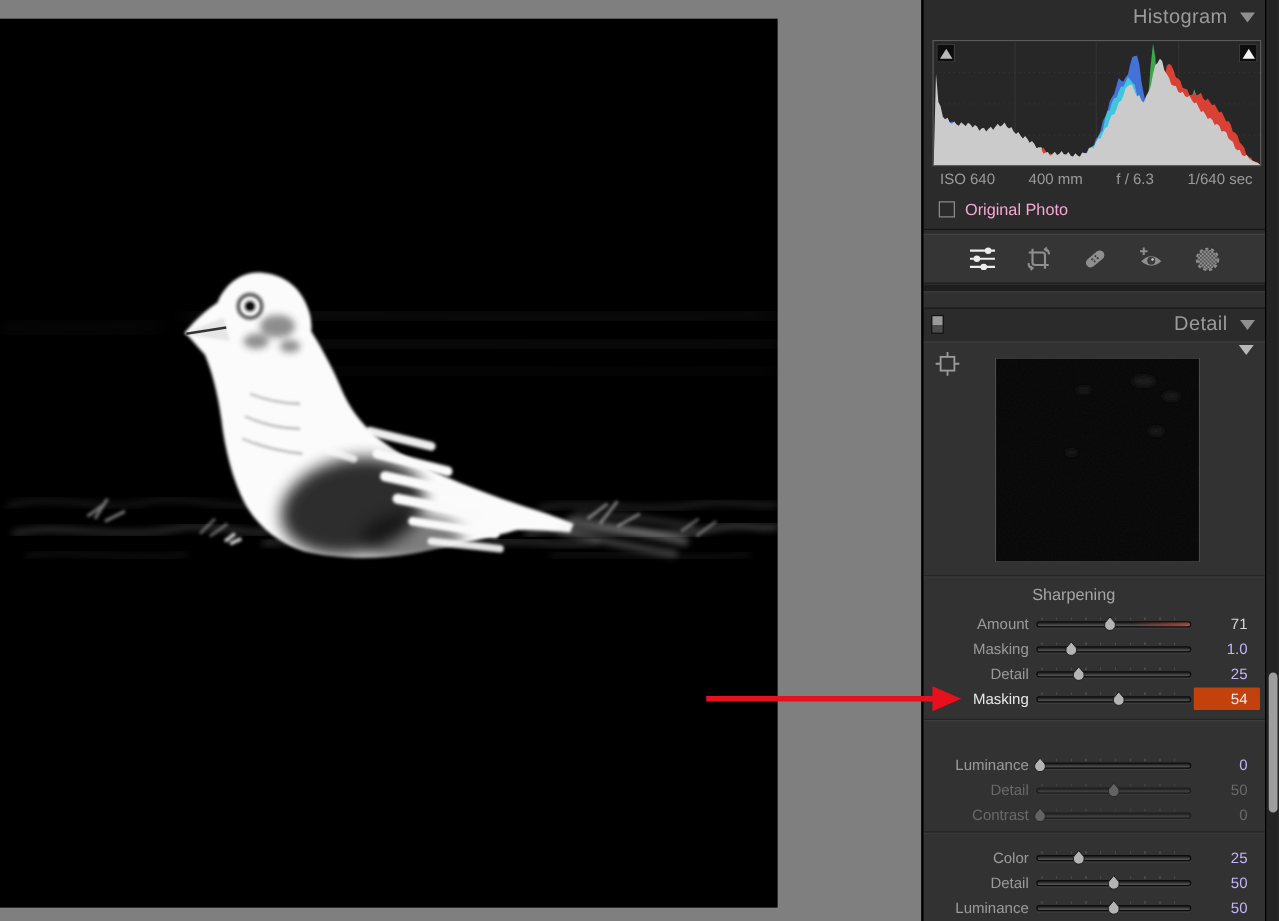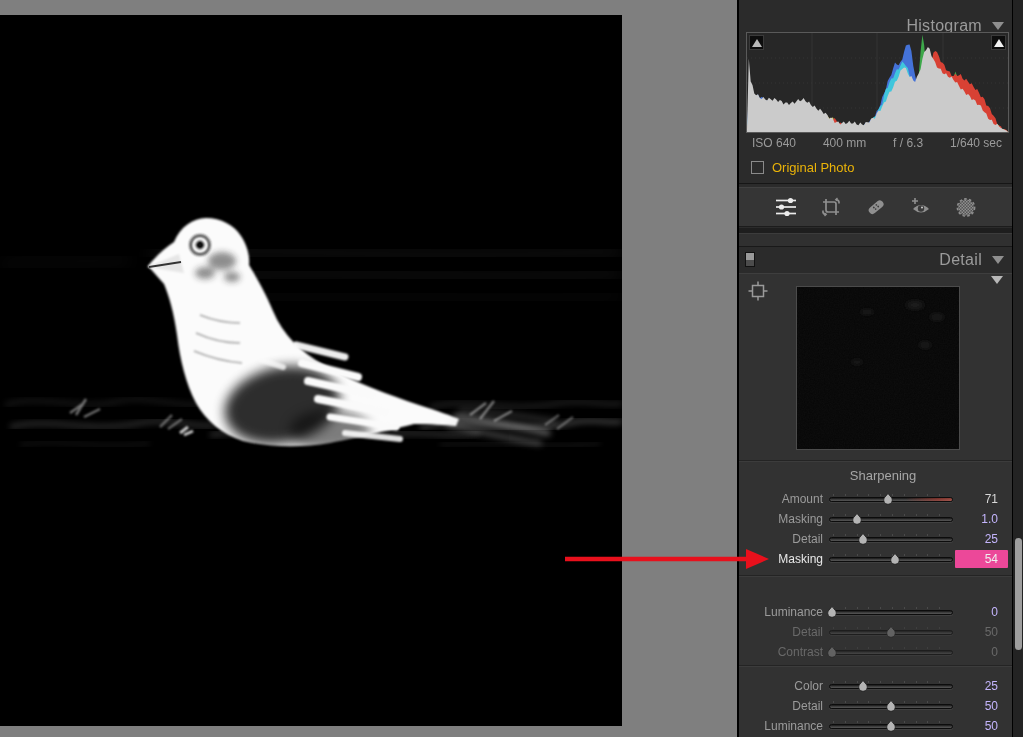--- a/index.html
+++ b/index.html
@@ -32,21 +32,21 @@
     display:flex; align-items:center; justify-content:center; }
   .clipbtn.left { left:2px; } .clipbtn.right { right:2px; }
   .clip-tri { width:0; height:0; border-left:5px solid transparent; border-right:5px solid transparent; }
   .clipbtn.left  .clip-tri { border-bottom:8px solid #b9b9b9; }
   .clipbtn.right .clip-tri { border-bottom:8px solid #f2f2f2; }
 
   .exif-row { position:absolute; left:13px; top:136px; width:250px; display:flex; justify-content:space-between;
     font-size:12px; color:#9b9b9b; }
   .orig-row { position:absolute; left:12px; top:160px; display:flex; align-items:center; gap:8px; }
   .checkbox { width:13px; height:13px; border:1px solid #8a8a8a; background:transparent; }
-  .orig-label { font-size:13px; color:#eab308; }
+  .orig-label { font-size:13px; color:#f9a8d4; }
   .hr-dark { position:absolute; left:0; width:273px; height:1px; background:#161616; }
 
   
   .toolstrip { position:absolute; left:0; top:187px; width:273px; height:40px; background:#353535;
     border-top:1px solid #414141; border-bottom:1px solid #1c1c1c;
     display:flex; align-items:center; justify-content:center; gap:21px; }
   .tool { width:24px; height:24px; display:flex; align-items:center; justify-content:center; cursor:pointer; }
   .gapbar { position:absolute; left:0; top:228px; width:273px; height:5px; background:#1e1e1e; }
   .thinbar { position:absolute; left:0; top:233px; width:273px; height:14px; background:#303030;
     border-top:1px solid #3c3c3c; border-bottom:1px solid #191919; }
@@ -59,39 +59,39 @@
 
   
   .detail-content { position:absolute; left:0; top:273px; width:273px; height:464px; background:#323232;
     border-top:1px solid #3e3e3e; }
   .preview-box { position:absolute; left:57px; top:12px; width:164px; height:164px; background:#050505;
     border:1px solid #4b4b4b; }
   .crosshair-btn { position:absolute; left:9px; top:7px; width:20px; height:20px; cursor:pointer; }
   .preview-tri { position:absolute; right:9px; top:10px; }
   .preview-tri .tri-down { border-top-color:#b8b8b8; }
   .sep { position:absolute; left:0; width:273px; height:1px; background:#242424; box-shadow:0 1px 0 #3c3c3c; }
-  .sec-title { position:absolute; left:0; width:240px; text-align:center; font-size:13px; color:#a6a6a6;margin-left:24px; }
+  .sec-title { position:absolute; left:0; width:240px; text-align:center; font-size:13px; color:#a6a6a6; }
 
   .srow { position:absolute; left:0; width:273px; height:20px; }
   .slabel { position:absolute; left:0; top:0; width:84px; text-align:right; font-size:12px; color:#9b9b9b; line-height:20px; }
   .srow.active .slabel { color:#e8e8e8; }
   .srow.disabled .slabel { color:#696969; }
   .strack { position:absolute; left:90px; top:8px; width:124px; height:5px; border-radius:3px;
     background:linear-gradient(#151515,#3a3a3a 45%,#575757); border:1px solid #0c0c0c;
     box-shadow:0 1px 0 rgba(255,255,255,.07); cursor:pointer; }
   .strack::before { content:""; position:absolute; left:3px; right:3px; top:-4px; height:2px; opacity:.55;
     background:repeating-linear-gradient(to right,#5e5e5e 0 1px,transparent 1px 11.8px); }
   .strack .tint { position:absolute; inset:0; border-radius:3px;
     background:linear-gradient(to right,transparent 55%,rgba(170,50,42,0) 62%,rgba(190,62,50,.55) 88%,rgba(214,86,72,.6) 100%); }
   .srow.disabled .strack { opacity:.55; }
   .thumb { position:absolute; top:-5px; width:12px; height:13px; }
   .sval { position:absolute; left:216px; top:1px; width:53px; height:18px; line-height:18px; text-align:right;
     padding-right:10px; font-size:12px; color:#c4b5fd; }
   .sval.bright { color:#d8d8d8; }
-  .sval.boxed { background:#ec4899; color:#f0f0f0; border-radius:1px; }
+  .sval.boxed { background:#c2410c; color:#f0f0f0; border-radius:1px; }
   .srow.disabled .sval { color:#696969; }
 
   
   .arrow-svg { position:absolute; left:560px; top:544px; z-index:50; }
 </style>
 </head>
 <body>
 
 <div class="stage">
 
@@ -174,21 +174,21 @@
 
       <path d="M180,418 l8,-6 m-4,8 l9,-4" stroke="#eee" stroke-width="3" opacity=".85" filter="url(#b1)" fill="none"></path>
     </svg>
   </div>
 
   <div class="rightbar">
     <div class="lborder"></div>
 
     <div class="panel">
 
-      <div class="ptitle-row" style="top:13px;text-align:center;">
+      <div class="ptitle-row" style="top:1px;text-align:center;">
         <span class="ptitle">Histogram</span>
         <span class="tri-down"></span>
       </div>
 
       <div class="hist-frame">
         <svg id="histsvg" width="261" height="99" viewBox="0 0 261 99">
           <rect width="261" height="99" fill="#272727"></rect>
           <g stroke="#4a4a4a" stroke-width="1" opacity=".35">
             <line x1="65" y1="0" x2="65" y2="99"></line>
               <line x1="130" y1="0" x2="130" y2="99"></line>

